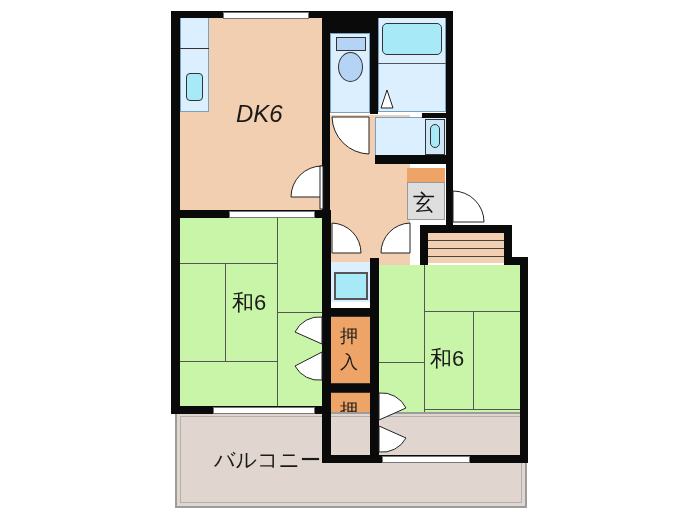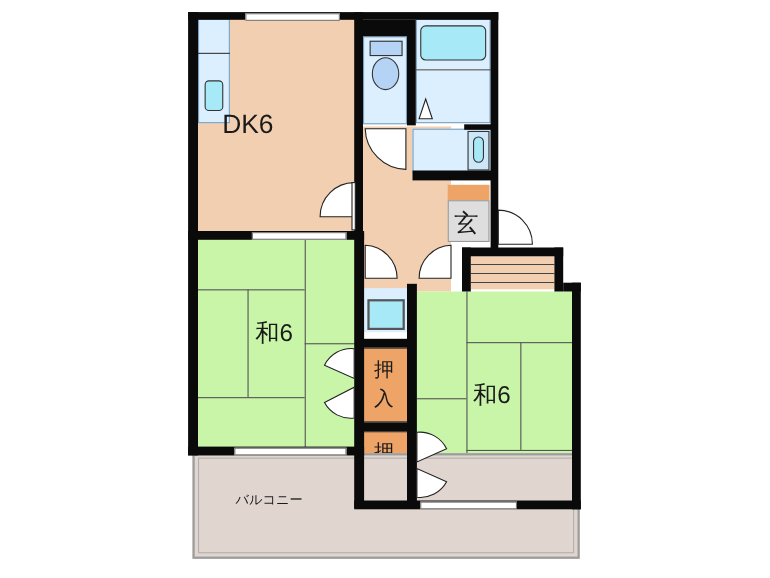--- a/index.html
+++ b/index.html
@@ -70,21 +70,21 @@
 <div class="abs tatami" style="left:379px;top:265px;width:142px;height:190px;"></div>
 <div class="line" style="left:424px;top:265px;width:1px;height:190px;"></div>
 <div class="line" style="left:424px;top:311px;width:97px;height:1px;"></div>
 <div class="line" style="left:473px;top:311px;width:1px;height:98px;"></div>
 <div class="line" style="left:424px;top:409px;width:97px;height:1px;"></div>
 <div class="line" style="left:379px;top:362px;width:45px;height:1px;"></div>
 <div class="label" style="left:430px;top:344px;font-size:22px;">和6</div>
 
 <div class="abs balc" style="left:175px;top:412px;width:352px;height:96px;"></div>
 <div class="abs" style="left:180px;top:416px;width:342px;height:87px;border:1px solid #b0b0b0;"></div>
-<div class="label" style="left:214px;top:446px;font-size:12px;">バルコニー</div>
+<div class="label" style="left:214px;top:446px;font-size:21px;">バルコニー</div>
 
 <div class="wall" style="left:171px;top:11px;width:282px;height:7px;"></div>
 <div class="wall" style="left:171px;top:11px;width:9px;height:403px;"></div>
 <div class="wall" style="left:446px;top:11px;width:7px;height:215px;"></div>
 <div class="wall" style="left:322px;top:11px;width:8px;height:203px;"></div>
 <div class="wall" style="left:370px;top:18px;width:8px;height:96px;"></div>
 <div class="wall" style="left:330px;top:18px;width:40px;height:15px;"></div>
 <div class="wall" style="left:422px;top:113px;width:28px;height:5px;"></div>
 <div class="wall" style="left:375px;top:155px;width:75px;height:9px;"></div>
 <div class="wall" style="left:171px;top:210px;width:160px;height:8px;"></div>
@@ -123,13 +123,13 @@
   </svg>
 <svg style="left:294px;top:316px;" width="30" height="66">
     <path d="M28,1 A27,27 0 0 0 1,16 L28,28 Z" fill="#fff" stroke="#222"></path>
     <path d="M28,64 A27,27 0 0 1 1,50 L28,36 Z" fill="#fff" stroke="#222"></path>
   </svg>
 <svg style="left:378px;top:392px;" width="30" height="62">
     <path d="M1,1 A27,27 0 0 1 28,16 L1,28 Z" fill="#fff" stroke="#222"></path>
     <path d="M1,60 A27,27 0 0 0 28,46 L1,34 Z" fill="#fff" stroke="#222"></path>
   </svg>
 
-<div class="label" style="left:202px;top:100px;font-size:24px;">DK6</div>
+<div class="label" style="left:236px;top:100px;font-size:24px;font-style:italic;">DK6</div>
 
 </body></html>

